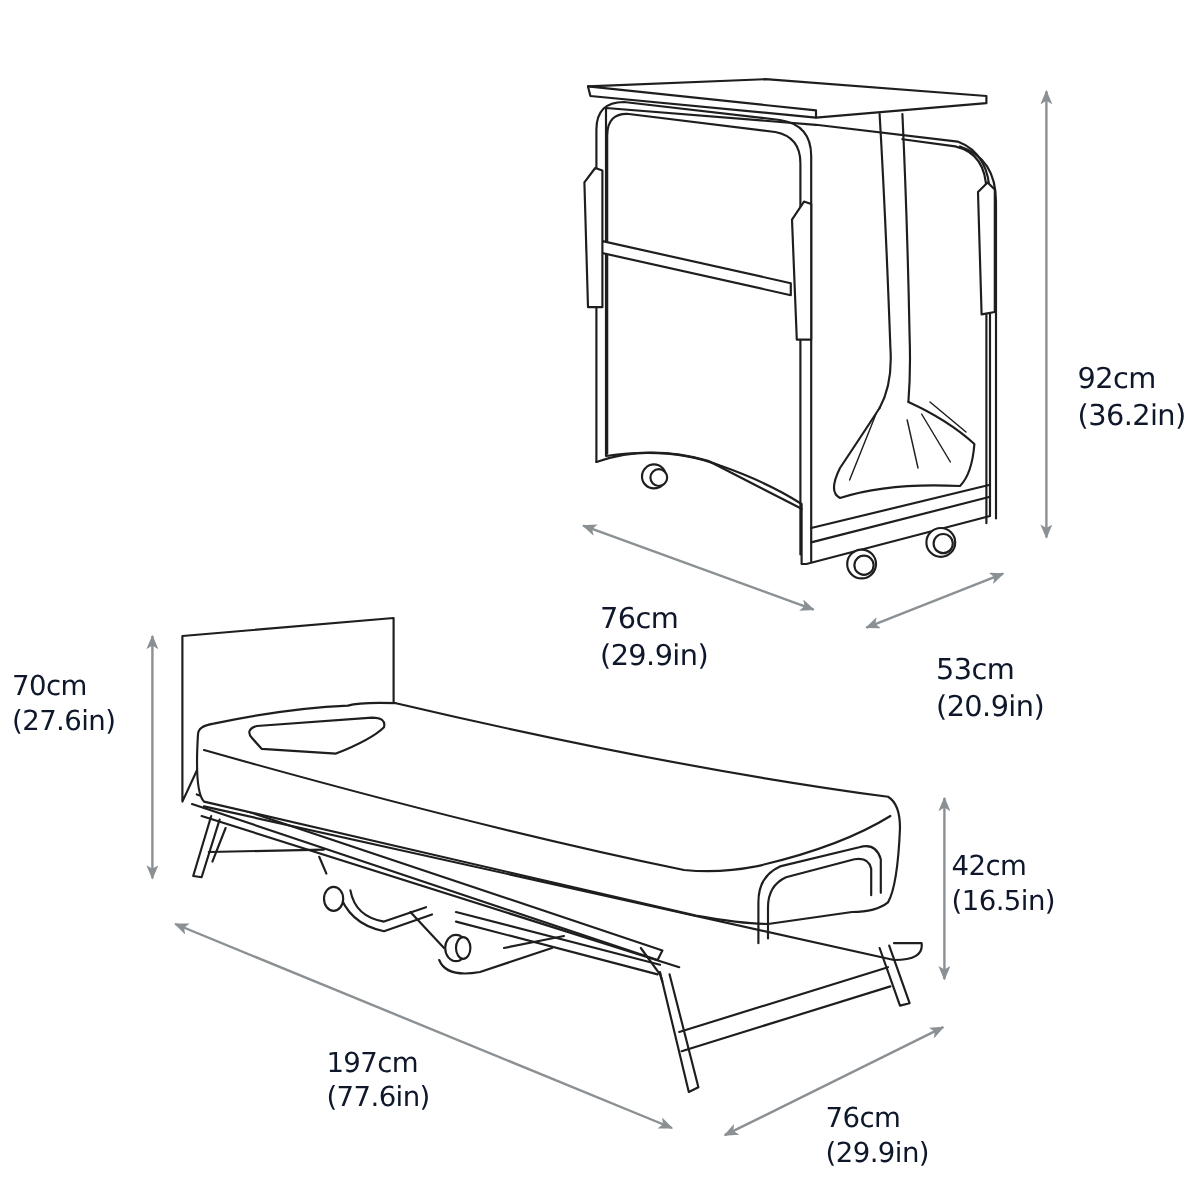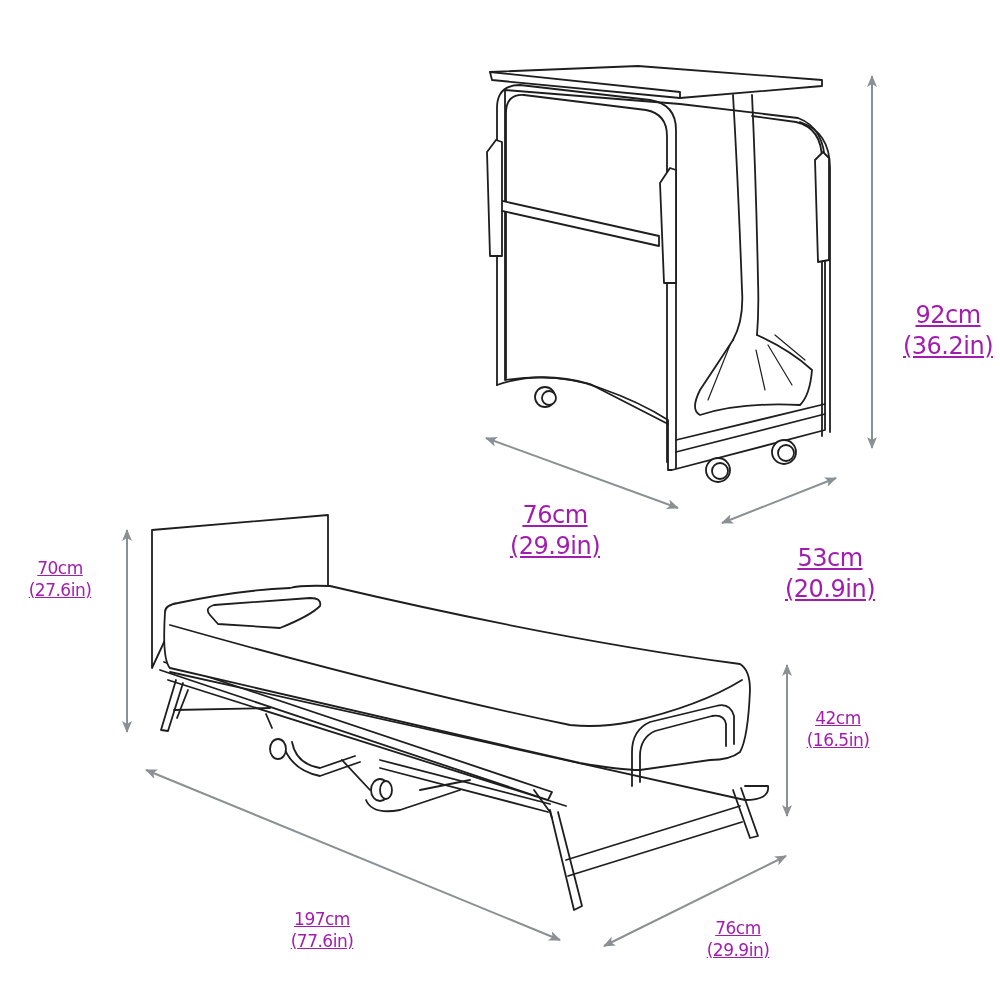--- a/index.html
+++ b/index.html
@@ -16,36 +16,35 @@
     }
     .canvas {
       position: absolute;
       left: 0;
       top: 0;
       width: 1000px;
       height: 1000px;
     }
     .label {
       position: absolute;
-      text-align: center;
-      color: #a21caf;
+      text-align: left;
+      color: #0f172a;
       line-height: 1.28;
       letter-spacing: -0.5px;
       white-space: nowrap;
-      text-decoration: underline;
     }
     .label span { display: block; }
     .lg { font-size: 24px; }
-    .sm { font-size: 17px; }
+    .sm { font-size: 23px; }
     #lbl-fold-h  { left: 898px; top: 300px; width: 100px; }
     #lbl-fold-w  { left: 500px; top: 500px; width: 110px; }
     #lbl-fold-d  { left: 780px; top: 543px; width: 100px; }
     #lbl-bed-hb  { left: 10px;  top: 558px; width: 100px; }
     #lbl-bed-h   { left: 793px; top: 708px; width: 90px;  }
-    #lbl-bed-l   { left: 272px; top: 872px; width: 100px; margin-top: 37px; }
+    #lbl-bed-l   { left: 272px; top: 872px; width: 100px; }
     #lbl-bed-w   { left: 688px; top: 918px; width: 100px; }
     .dim { stroke: #8a9093; stroke-width: 2; fill: none; }
     .draw { stroke: #1e1e1e; stroke-width: 1.8; fill: #ffffff; stroke-linejoin: round; stroke-linecap: round; }
     .draw-open { stroke: #1e1e1e; stroke-width: 1.8; fill: none; stroke-linejoin: round; stroke-linecap: round; }
     .thin { stroke: #1e1e1e; stroke-width: 1.2; fill: none; stroke-linecap: round; }
   </style>
 </head>
 <body>
 
 <svg class="canvas" viewBox="0 0 1000 1000" xmlns="http://www.w3.org/2000/svg">

